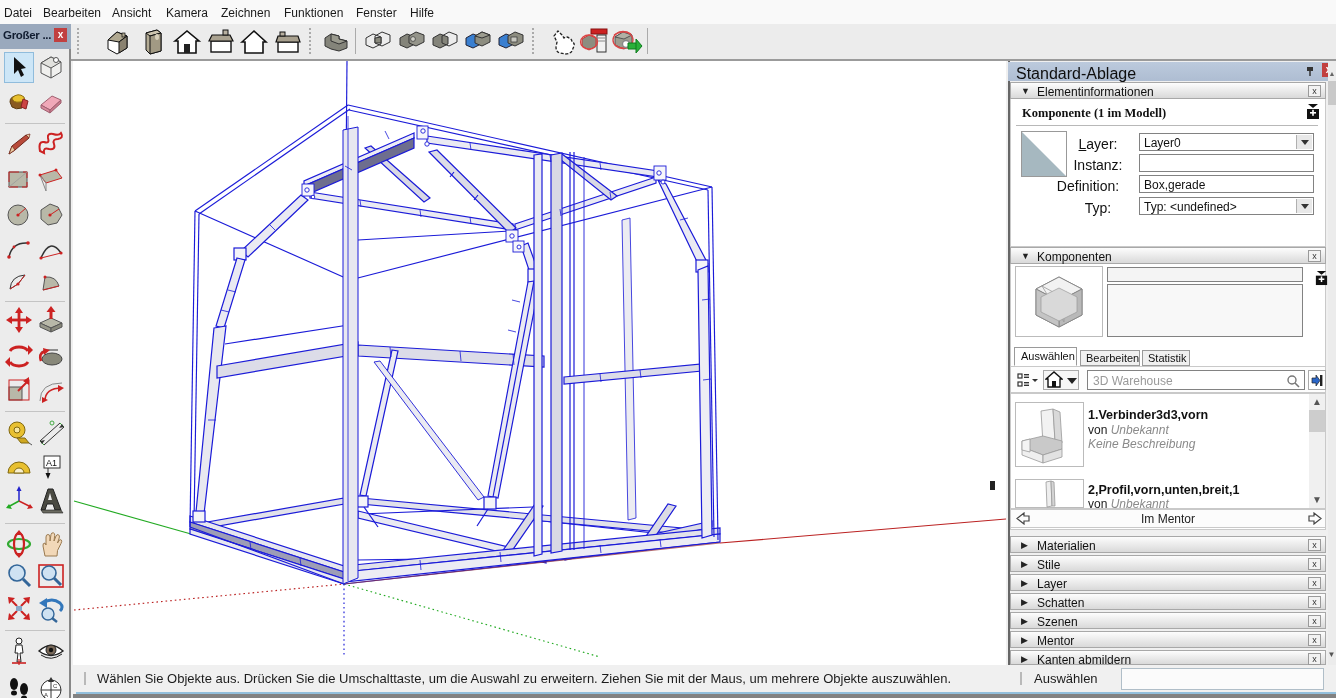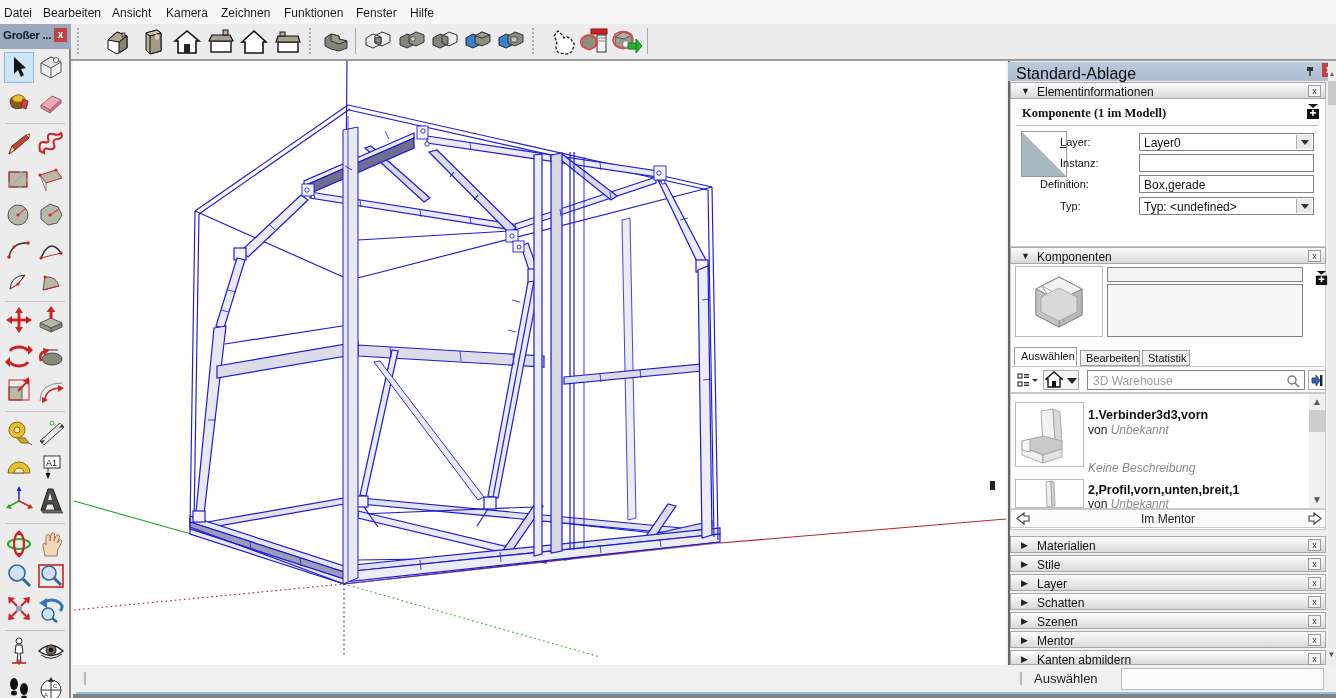--- a/index.html
+++ b/index.html
@@ -25,21 +25,21 @@
 #bluestrip{left:76px;top:692px;width:1260px;height:2px;background:#92bfdc;}
 #graystrip{left:73px;top:694px;width:1263px;height:4px;background:#828282;}
 .grip{position:absolute;width:2px;height:13px;background:#b9b9b9;top:7px;}
 
 .trayhead{position:absolute;left:1008px;width:328px;height:19px;background:linear-gradient(#bccadd,#aebdd2);}
 .ghead{position:absolute;left:1010px;width:316px;height:17px;background:linear-gradient(#fdfdfd,#d9d9d9);border:1px solid #a8a8a8;font-size:12px;color:#111;}
 .ghead .arr{position:absolute;left:10px;top:3px;font-size:9px;color:#222;}
 .ghead .lbl{position:absolute;left:26px;top:2px;}
 .gx{position:absolute;right:4px;top:2px;width:13px;height:12px;border:1px solid #9a9a9a;background:#f2f2f2;font-size:9px;color:#333;text-align:center;line-height:11px;}
 .fld{position:absolute;background:#fff;border:1px solid #828282;font-size:12px;color:#111;}
-.flbl{position:absolute;font-size:11px;color:#111;text-align:left;}
+.flbl{position:absolute;font-size:14px;color:#111;text-align:center;}
 .combtn{position:absolute;right:1px;top:1px;width:16px;height:14px;background:#e8e8e8;border-left:1px solid #b0b0b0;}
 .combtn:after{content:"";position:absolute;left:4px;top:5px;border:4px solid transparent;border-top:5px solid #333;}
 .tab{position:absolute;font-size:11px;color:#111;border:1px solid #9a9a9a;background:#f0f0f0;}
 .ital{color:#8a8a8a;font-style:italic;}
 </style></head><body>
 <div class="abs" id="menubar">
 <span class="mi" style="left:4px">Datei</span>
 <span class="mi" style="left:43px">Bearbeiten</span>
 <span class="mi" style="left:112px">Ansicht</span>
 <span class="mi" style="left:166px">Kamera</span>
@@ -659,21 +659,21 @@
       <polygon points="25,8 37,6 39,38 27,41" fill="#f2f2f2"></polygon>
       <polygon points="37,6 44,9 46,40 39,38" fill="#d9d9d9"></polygon>
       <polygon points="6,38 27,33 46,38 46,46 27,52 6,44" fill="#c9c9c9"></polygon>
       <polygon points="6,44 27,52 27,60 6,52" fill="#efefef"></polygon>
       <polygon points="27,52 46,46 46,54 27,60" fill="#e2e2e2"></polygon>
       <polygon points="6,38 14,36 14,49 6,47" fill="#f4f4f4"></polygon>
     </g>
   </svg>
 <div class="abs" style="left:1088px;top:408px;font-size:12.5px;font-weight:bold;color:#111;">1.Verbinder3d3,vorn</div>
 <div class="abs" style="left:1088px;top:423px;font-size:12px;color:#222;">von <span class="ital">Unbekannt</span></div>
-<div class="abs" style="left:1088px;top:437px;font-size:12px;margin-top:24px;"><span class="ital">Keine Beschreibung</span></div>
+<div class="abs" style="left:1088px;top:437px;font-size:12px;"><span class="ital">Keine Beschreibung</span></div>
 <div class="abs" style="left:1015px;top:479px;width:69px;height:29px;border:1px solid #bbb;background:#fff;"></div>
 <svg class="abs" style="left:1016px;top:480px" width="67" height="28" viewBox="0 0 67 28">
     <polygon points="30,2 35,1 36,26 31,27" fill="#eee" stroke="#999" stroke-width=".8"></polygon>
     <polygon points="35,1 38,2 39,26 36,26" fill="#d4d4d4" stroke="#999" stroke-width=".8"></polygon>
   </svg>
 <div class="abs" style="left:1088px;top:483px;font-size:12.5px;font-weight:bold;color:#111;">2,Profil,vorn,unten,breit,1</div>
 <div class="abs" style="left:1088px;top:497px;font-size:12px;color:#222;">von <span class="ital">Unbekannt</span></div>
 
 <div class="abs" style="left:1309px;top:394px;width:16px;height:114px;background:#f0f0f0;"></div>
 <div class="abs" style="left:1309px;top:394px;width:16px;height:16px;background:#f0f0f0;color:#555;font-size:10px;text-align:center;line-height:16px;">▲</div>
@@ -725,18 +725,19 @@
     <div class="gx">x</div>
   </div>
 
 <div class="abs" style="left:1328px;top:61px;width:8px;height:604px;background:#ececec;"></div>
 <div class="abs" style="left:1328px;top:70px;width:8px;height:10px;color:#666;font-size:7px;text-align:center;">▲</div>
 <div class="abs" style="left:1328px;top:81px;width:8px;height:24px;background:#c9c9c9;"></div>
 <div class="abs" style="left:1327px;top:650px;width:9px;height:12px;color:#555;font-size:8px;text-align:center;">▼</div>
 
 <div class="abs" id="statusbar">
 <div class="grip" style="left:11px"></div>
+<span class="txt">Wählen Sie Objekte aus. Drücken Sie die Umschalttaste, um die Auswahl zu erweitern. Ziehen Sie mit der Maus, um mehrere Objekte auszuwählen.</span>
 <div class="grip" style="left:947px"></div>
 <span style="position:absolute;left:961px;top:6px;font-size:13px;color:#1c1c1c;">Auswählen</span>
 <div style="position:absolute;left:1048px;top:3px;width:203px;height:22px;background:#fbfbfb;border:1px solid #b0bec8;"></div>
 </div>
 <div class="abs" id="bluestrip"></div>
 <div class="abs" id="graystrip"></div>
 
 </body></html>

